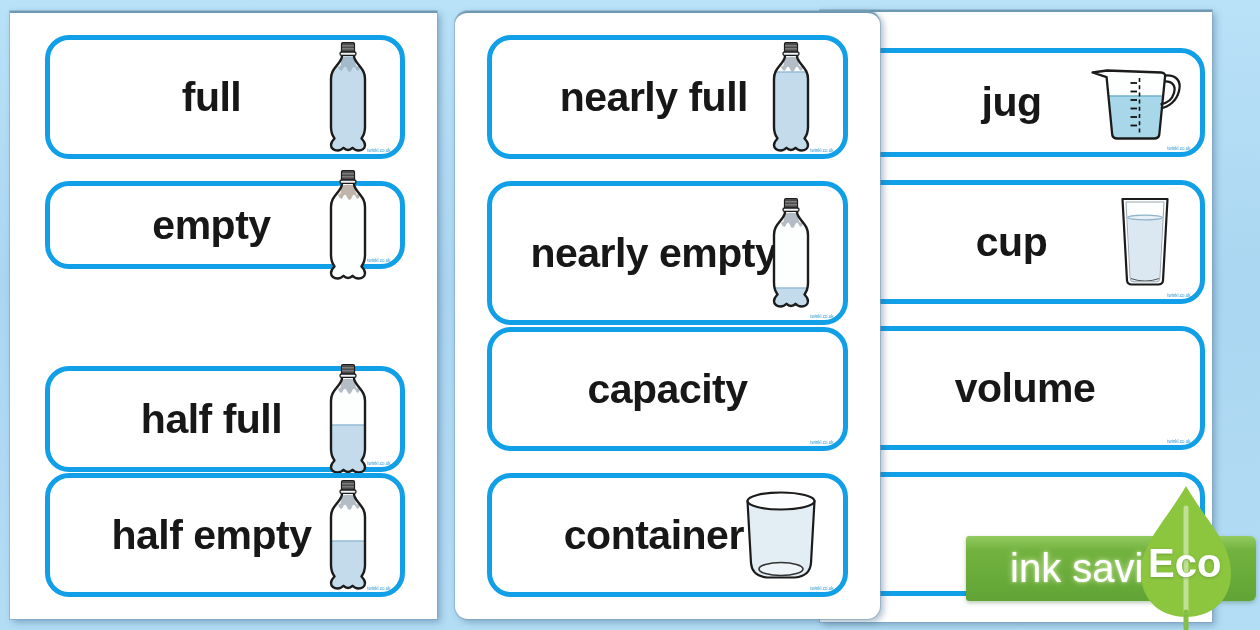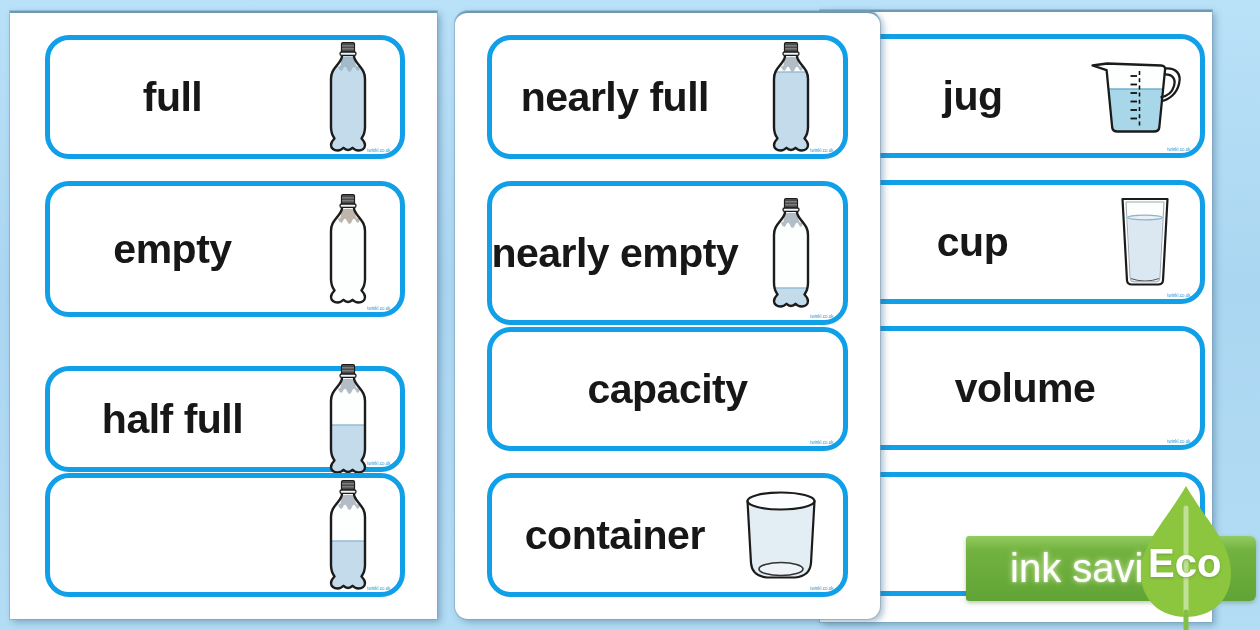--- a/index.html
+++ b/index.html
@@ -6,21 +6,21 @@
   #canvas{position:relative;width:1260px;height:630px;overflow:hidden;
           background:linear-gradient(180deg,#b9e1f8 0%,#abd6f1 45%,#b3dcf5 100%);
           font-family:"Liberation Sans","DejaVu Sans",sans-serif;}
   .page{position:absolute;background:#ffffff;
         border-top:2px solid #6d9ab2;
         box-shadow:0 0 0 1px rgba(125,160,185,.55), 3px 3px 7px rgba(55,95,130,.45);}
   .card{position:absolute;background:#ffffff;border:5px solid var(--card-border,#119fe8);
         border-radius:24px;box-sizing:border-box;}
   .card-label{position:absolute;left:0;top:0;bottom:0;display:flex;align-items:center;justify-content:center;
         font-weight:bold;font-size:41px;letter-spacing:-0.5px;color:#171717;white-space:nowrap;}
-  .card-label.with-icon{width:70%;}
+  .card-label.with-icon{width:70%;padding-left:39px;}
   .card-label.full-width{width:100%;}
   .card-icon{position:absolute;top:50%;transform:translateY(-50%);line-height:0;}
   .wm{position:absolute;right:9px;bottom:1px;font-size:9px;color:#2f99d3;
         transform:scale(.5);transform-origin:100% 100%;white-space:nowrap;}
   .banner{position:absolute;left:966px;top:536px;width:290px;height:65px;z-index:30;
         background:linear-gradient(180deg,#93cb60 0%,#72b23f 22%,var(--banner-green,#61a436) 100%);
         border-radius:3px 6px 6px 3px;box-shadow:0 2px 4px rgba(60,100,50,.35);
         display:flex;align-items:center;}
   .banner span{margin-left:44px;font-size:40px;color:#ffffff;
         text-shadow:0 0 6px rgba(215,240,170,.95),0 0 2px rgba(255,255,255,.7);}
@@ -48,21 +48,21 @@
     <ellipse cx="15" cy="21" rx="2" ry="4.5" fill="#ffffff" opacity="0.85"></ellipse>
     <ellipse cx="33.5" cy="21" rx="2" ry="4.5" fill="#ffffff" opacity="0.85"></ellipse>
     <path d="M18,13 L30,13 L30,15 C30,18 32,20.5 34,23 C38,28 41,31 41,38 L41,86 C41,91 40,94 37.5,97.5 C39.5,99.5 41,101.5 41,104 C41,107.5 38,109.5 34.5,109.5 C32,109.5 30,108.5 28.5,106.8 C27.2,108.3 25.8,109 24,109 C22.2,109 20.8,108.3 19.5,106.8 C18,108.5 16,109.5 13.5,109.5 C10,109.5 7,107.5 7,104 C7,101.5 8.5,99.5 10.5,97.5 C8,94 7,91 7,86 L7,38 C7,31 10,28 14,23 C16,20.5 18,18 18,15 Z" fill="none" stroke="#1c1c1c" stroke-width="2.4" stroke-linejoin="round"></path>
     <rect x="17.5" y="1.5" width="13" height="10" rx="1.5" fill="#4b4b4b" stroke="#1c1c1c" stroke-width="1.2"></rect>
     <line x1="18" y1="4.8" x2="30" y2="4.8" stroke="#8a8a8a" stroke-width="1.2"></line>
     <line x1="18" y1="7.8" x2="30" y2="7.8" stroke="#8a8a8a" stroke-width="1.2"></line>
     <rect x="16" y="11" width="16" height="3.4" rx="1.6" fill="#eef3f6" stroke="#1c1c1c" stroke-width="1.3"></rect>
   </svg></div>
         <div class="wm">twinkl.co.uk</div>
       </div>
-      <div class="card" style="left: 35px; top: 168px; width: 360px; height: 136px;">
+      <div class="card" style="left: 35px; top: 168px; width: 360px; height: 88px;">
         <div class="card-label with-icon">empty</div>
         <div class="card-icon" style="right: 28px;"><svg width="48" height="112" viewBox="0 0 48 112">
     <defs>
               <clipPath id="bc1">
                 <path d="M18,13 L30,13 L30,15 C30,18 32,20.5 34,23 C38,28 41,31 41,38 L41,86 C41,91 40,94 37.5,97.5 C39.5,99.5 41,101.5 41,104 C41,107.5 38,109.5 34.5,109.5 C32,109.5 30,108.5 28.5,106.8 C27.2,108.3 25.8,109 24,109 C22.2,109 20.8,108.3 19.5,106.8 C18,108.5 16,109.5 13.5,109.5 C10,109.5 7,107.5 7,104 C7,101.5 8.5,99.5 10.5,97.5 C8,94 7,91 7,86 L7,38 C7,31 10,28 14,23 C16,20.5 18,18 18,15 Z"></path>
               </clipPath>
             </defs>
     <path d="M18,13 L30,13 L30,15 C30,18 32,20.5 34,23 C38,28 41,31 41,38 L41,86 C41,91 40,94 37.5,97.5 C39.5,99.5 41,101.5 41,104 C41,107.5 38,109.5 34.5,109.5 C32,109.5 30,108.5 28.5,106.8 C27.2,108.3 25.8,109 24,109 C22.2,109 20.8,108.3 19.5,106.8 C18,108.5 16,109.5 13.5,109.5 C10,109.5 7,107.5 7,104 C7,101.5 8.5,99.5 10.5,97.5 C8,94 7,91 7,86 L7,38 C7,31 10,28 14,23 C16,20.5 18,18 18,15 Z" fill="#fdfefe"></path>
 
     <path d="M12.5,19.5 C14,28 17,32.5 19,28 C20.3,25 21.7,25 23,28 C24.6,31.8 26.4,31.8 28,28 C29.3,25 30.7,25 32,28 C34,32.5 36.5,28 37.5,19.5 C33,16.8 28.5,15.8 24,15.8 C19.5,15.8 16,16.8 12.5,19.5 Z" fill="#b5a89b" opacity="0.85" clip-path="url(#bc1)"></path>
@@ -92,20 +92,21 @@
     <ellipse cx="33.5" cy="21" rx="2" ry="4.5" fill="#ffffff" opacity="0.85"></ellipse>
     <path d="M18,13 L30,13 L30,15 C30,18 32,20.5 34,23 C38,28 41,31 41,38 L41,86 C41,91 40,94 37.5,97.5 C39.5,99.5 41,101.5 41,104 C41,107.5 38,109.5 34.5,109.5 C32,109.5 30,108.5 28.5,106.8 C27.2,108.3 25.8,109 24,109 C22.2,109 20.8,108.3 19.5,106.8 C18,108.5 16,109.5 13.5,109.5 C10,109.5 7,107.5 7,104 C7,101.5 8.5,99.5 10.5,97.5 C8,94 7,91 7,86 L7,38 C7,31 10,28 14,23 C16,20.5 18,18 18,15 Z" fill="none" stroke="#1c1c1c" stroke-width="2.4" stroke-linejoin="round"></path>
     <rect x="17.5" y="1.5" width="13" height="10" rx="1.5" fill="#4b4b4b" stroke="#1c1c1c" stroke-width="1.2"></rect>
     <line x1="18" y1="4.8" x2="30" y2="4.8" stroke="#8a8a8a" stroke-width="1.2"></line>
     <line x1="18" y1="7.8" x2="30" y2="7.8" stroke="#8a8a8a" stroke-width="1.2"></line>
     <rect x="16" y="11" width="16" height="3.4" rx="1.6" fill="#eef3f6" stroke="#1c1c1c" stroke-width="1.3"></rect>
   </svg></div>
         <div class="wm">twinkl.co.uk</div>
       </div>
       <div class="card" style="left: 35px; top: 460px; width: 360px; height: 124px;">
+        <div class="card-label with-icon">half empty</div>
         <div class="card-icon" style="right: 28px;"><svg width="48" height="112" viewBox="0 0 48 112">
     <defs>
               <clipPath id="bc3">
                 <path d="M18,13 L30,13 L30,15 C30,18 32,20.5 34,23 C38,28 41,31 41,38 L41,86 C41,91 40,94 37.5,97.5 C39.5,99.5 41,101.5 41,104 C41,107.5 38,109.5 34.5,109.5 C32,109.5 30,108.5 28.5,106.8 C27.2,108.3 25.8,109 24,109 C22.2,109 20.8,108.3 19.5,106.8 C18,108.5 16,109.5 13.5,109.5 C10,109.5 7,107.5 7,104 C7,101.5 8.5,99.5 10.5,97.5 C8,94 7,91 7,86 L7,38 C7,31 10,28 14,23 C16,20.5 18,18 18,15 Z"></path>
               </clipPath>
             </defs>
     <path d="M18,13 L30,13 L30,15 C30,18 32,20.5 34,23 C38,28 41,31 41,38 L41,86 C41,91 40,94 37.5,97.5 C39.5,99.5 41,101.5 41,104 C41,107.5 38,109.5 34.5,109.5 C32,109.5 30,108.5 28.5,106.8 C27.2,108.3 25.8,109 24,109 C22.2,109 20.8,108.3 19.5,106.8 C18,108.5 16,109.5 13.5,109.5 C10,109.5 7,107.5 7,104 C7,101.5 8.5,99.5 10.5,97.5 C8,94 7,91 7,86 L7,38 C7,31 10,28 14,23 C16,20.5 18,18 18,15 Z" fill="#fdfefe"></path>
     <rect x="5" y="62" width="38" height="50" fill="#c3dbeb" clip-path="url(#bc3)"></rect>
             <line x1="6" y1="62" x2="42" y2="62" stroke="#93bcd6" stroke-width="1.4" clip-path="url(#bc3)"></line>
     <path d="M12.5,19.5 C14,28 17,32.5 19,28 C20.3,25 21.7,25 23,28 C24.6,31.8 26.4,31.8 28,28 C29.3,25 30.7,25 32,28 C34,32.5 36.5,28 37.5,19.5 C33,16.8 28.5,15.8 24,15.8 C19.5,15.8 16,16.8 12.5,19.5 Z" fill="#a7b2bb" opacity="0.85" clip-path="url(#bc3)"></path>
@@ -114,21 +115,21 @@
     <path d="M18,13 L30,13 L30,15 C30,18 32,20.5 34,23 C38,28 41,31 41,38 L41,86 C41,91 40,94 37.5,97.5 C39.5,99.5 41,101.5 41,104 C41,107.5 38,109.5 34.5,109.5 C32,109.5 30,108.5 28.5,106.8 C27.2,108.3 25.8,109 24,109 C22.2,109 20.8,108.3 19.5,106.8 C18,108.5 16,109.5 13.5,109.5 C10,109.5 7,107.5 7,104 C7,101.5 8.5,99.5 10.5,97.5 C8,94 7,91 7,86 L7,38 C7,31 10,28 14,23 C16,20.5 18,18 18,15 Z" fill="none" stroke="#1c1c1c" stroke-width="2.4" stroke-linejoin="round"></path>
     <rect x="17.5" y="1.5" width="13" height="10" rx="1.5" fill="#4b4b4b" stroke="#1c1c1c" stroke-width="1.2"></rect>
     <line x1="18" y1="4.8" x2="30" y2="4.8" stroke="#8a8a8a" stroke-width="1.2"></line>
     <line x1="18" y1="7.8" x2="30" y2="7.8" stroke="#8a8a8a" stroke-width="1.2"></line>
     <rect x="16" y="11" width="16" height="3.4" rx="1.6" fill="#eef3f6" stroke="#1c1c1c" stroke-width="1.3"></rect>
   </svg></div>
         <div class="wm">twinkl.co.uk</div>
       </div>
     </div>
   <div class="page" id="page-2x" style="left: 820px; top: 10px; width: 392px; height: 610px; z-index: 5;">
-      <div class="card" style="left: 25px; top: 22px; width: 360px; height: 124px;">
+      <div class="card" style="left: 25px; top: 36px; width: 360px; height: 109px;">
         <div class="card-label with-icon">jug</div>
         <div class="card-icon" style="right: 13px;"><svg width="100" height="80" viewBox="0 0 100 80">
     <path d="M5.5,9.5 L20,7.5 L74,9.5 C77,9.7 78.3,11 78.1,13.2 L72.3,71.5 Q71.8,75.5 67,75.5 L30.5,75.5 Q25.7,75.5 25.2,71.5 L19.6,14.2 Z" fill="#fdfefe"></path>
     <path d="M22,33 L75.7,33 L72.1,71.5 Q71.6,75 67,75 L30.5,75 Q26,75 25.6,71.5 Z" fill="#a9d7ea"></path>
     <line x1="22" y1="33" x2="75.7" y2="33" stroke="#6fb0cd" stroke-width="1.3"></line>
     <path d="M5.5,9.5 L20,7.5 L74,9.5 C77,9.7 78.3,11 78.1,13.2 L72.3,71.5 Q71.8,75.5 67,75.5 L30.5,75.5 Q25.7,75.5 25.2,71.5 L19.6,14.2 Z" fill="none" stroke="#1b1b1b" stroke-width="2.3" stroke-linejoin="round"></path>
     <path d="M77.5,12.5 C89.5,11.5 94.5,18 92,28 C89.8,37.2 82.5,43.8 74,45.2" fill="none" stroke="#1b1b1b" stroke-width="2.3"></path>
     <path d="M77,18.5 C86,18 89,23 87,30 C85.2,36.3 80,40.3 73.5,41.3" fill="none" stroke="#1b1b1b" stroke-width="2.3"></path>
     <line x1="52.5" y1="15" x2="52.5" y2="70" stroke="#111111" stroke-width="1.6" stroke-dasharray="4 3.2"></line>
     <line x1="43.5" y1="20" x2="50" y2="20" stroke="#111111" stroke-width="1.8"></line>

